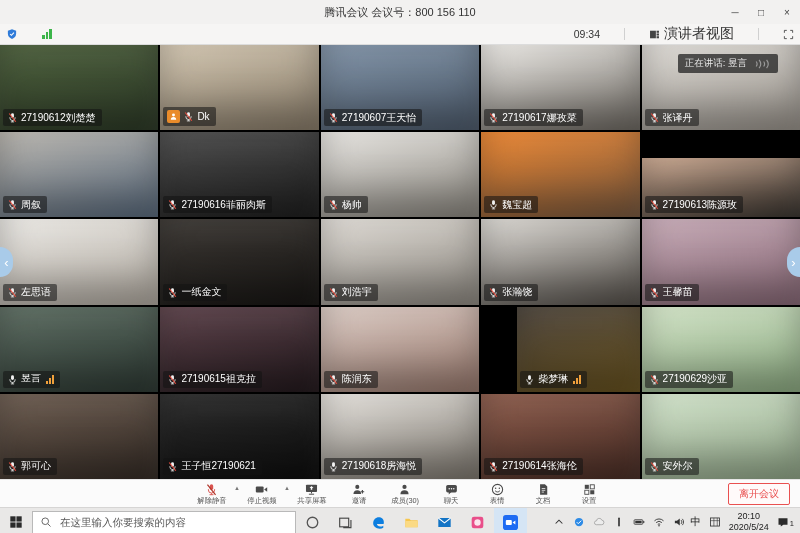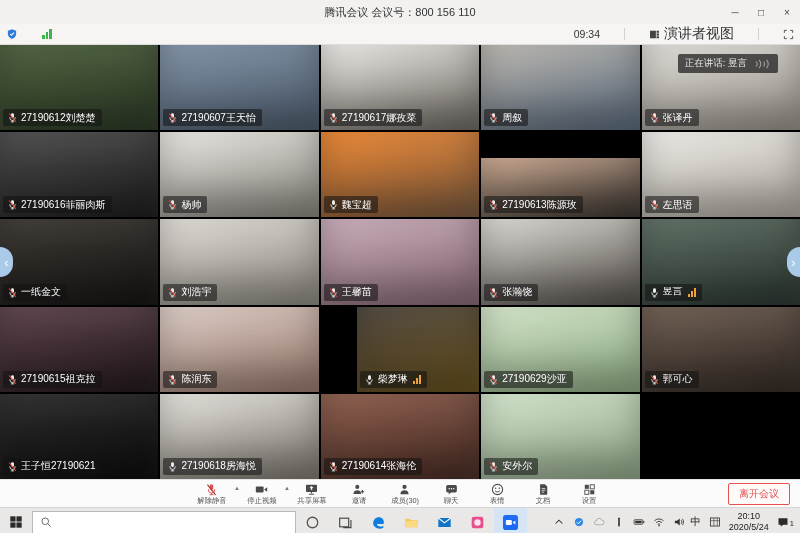--- a/index.html
+++ b/index.html
@@ -136,20 +136,40 @@
               <path d="M4.2 7.6v1a3.8 3.8 0 0 0 7.6 0v-1" fill="none" stroke="#f2f2f2" stroke-width="1.2"></path>
               <path d="M8 12.4v1.8M5.6 14.4h4.8" stroke="#f2f2f2" stroke-width="1.2"></path>
               <line class="slash" x1="3.2" y1="2.2" x2="12.8" y2="14.2" stroke="#e84c3d" stroke-width="1.6"></line>
             </svg>
       </span>
       <span class="pname">27190612刘楚楚</span>
 
     </span>
   </div>
 
+  <div class="cell host" style="background: linear-gradient(165deg, rgb(207, 195, 174) 0%, rgb(138, 125, 106) 100%);">
+    <span class="tag">
+      <span class="hostbadge">
+        <svg viewBox="0 0 16 16" width="9" height="9">
+              <circle cx="8" cy="5.4" r="2.6" fill="#fff"></circle>
+              <path d="M3.2 13.6a4.8 4.8 0 0 1 9.6 0z" fill="#fff"></path>
+            </svg>
+      </span>
+      <span class="micwrap ic">
+        <svg viewBox="0 0 16 16">
+              <rect x="5.9" y="1.8" width="4.2" height="7" rx="2.1" fill="#f2f2f2"></rect>
+              <path d="M4.2 7.6v1a3.8 3.8 0 0 0 7.6 0v-1" fill="none" stroke="#f2f2f2" stroke-width="1.2"></path>
+              <path d="M8 12.4v1.8M5.6 14.4h4.8" stroke="#f2f2f2" stroke-width="1.2"></path>
+              <line class="slash" x1="3.2" y1="2.2" x2="12.8" y2="14.2" stroke="#e84c3d" stroke-width="1.6"></line>
+            </svg>
+      </span>
+      <span class="pname">Dk</span>
+
+    </span>
+  </div>
 
   <div class="cell" style="background: linear-gradient(165deg, rgb(125, 143, 163) 0%, rgb(79, 93, 110) 100%);">
     <span class="tag">
 
       <span class="micwrap ic">
         <svg viewBox="0 0 16 16">
               <rect x="5.9" y="1.8" width="4.2" height="7" rx="2.1" fill="#f2f2f2"></rect>
               <path d="M4.2 7.6v1a3.8 3.8 0 0 0 7.6 0v-1" fill="none" stroke="#f2f2f2" stroke-width="1.2"></path>
               <path d="M8 12.4v1.8M5.6 14.4h4.8" stroke="#f2f2f2" stroke-width="1.2"></path>
               <line class="slash" x1="3.2" y1="2.2" x2="12.8" y2="14.2" stroke="#e84c3d" stroke-width="1.6"></line>
@@ -169,52 +189,52 @@
               <path d="M4.2 7.6v1a3.8 3.8 0 0 0 7.6 0v-1" fill="none" stroke="#f2f2f2" stroke-width="1.2"></path>
               <path d="M8 12.4v1.8M5.6 14.4h4.8" stroke="#f2f2f2" stroke-width="1.2"></path>
               <line class="slash" x1="3.2" y1="2.2" x2="12.8" y2="14.2" stroke="#e84c3d" stroke-width="1.6"></line>
             </svg>
       </span>
       <span class="pname">27190617娜孜菜</span>
 
     </span>
   </div>
 
+  <div class="cell" style="background: linear-gradient(165deg, rgb(220, 217, 212) 0%, rgb(154, 148, 140) 100%);">
+    <span class="tag">
+
+      <span class="micwrap ic">
+        <svg viewBox="0 0 16 16">
+              <rect x="5.9" y="1.8" width="4.2" height="7" rx="2.1" fill="#f2f2f2"></rect>
+              <path d="M4.2 7.6v1a3.8 3.8 0 0 0 7.6 0v-1" fill="none" stroke="#f2f2f2" stroke-width="1.2"></path>
+              <path d="M8 12.4v1.8M5.6 14.4h4.8" stroke="#f2f2f2" stroke-width="1.2"></path>
+              <line class="slash" x1="3.2" y1="2.2" x2="12.8" y2="14.2" stroke="#e84c3d" stroke-width="1.6"></line>
+            </svg>
+      </span>
+      <span class="pname">张译丹</span>
+
+    </span>
+  </div>
+
   <div class="cell" style="background: linear-gradient(165deg, rgb(183, 179, 172) 0%, rgb(90, 107, 126) 100%);">
     <span class="tag">
 
       <span class="micwrap ic">
         <svg viewBox="0 0 16 16">
               <rect x="5.9" y="1.8" width="4.2" height="7" rx="2.1" fill="#f2f2f2"></rect>
               <path d="M4.2 7.6v1a3.8 3.8 0 0 0 7.6 0v-1" fill="none" stroke="#f2f2f2" stroke-width="1.2"></path>
               <path d="M8 12.4v1.8M5.6 14.4h4.8" stroke="#f2f2f2" stroke-width="1.2"></path>
               <line class="slash" x1="3.2" y1="2.2" x2="12.8" y2="14.2" stroke="#e84c3d" stroke-width="1.6"></line>
             </svg>
       </span>
       <span class="pname">周叙</span>
 
     </span>
   </div>
 
-  <div class="cell" style="background: linear-gradient(165deg, rgb(220, 217, 212) 0%, rgb(154, 148, 140) 100%);">
-    <span class="tag">
-
-      <span class="micwrap ic">
-        <svg viewBox="0 0 16 16">
-              <rect x="5.9" y="1.8" width="4.2" height="7" rx="2.1" fill="#f2f2f2"></rect>
-              <path d="M4.2 7.6v1a3.8 3.8 0 0 0 7.6 0v-1" fill="none" stroke="#f2f2f2" stroke-width="1.2"></path>
-              <path d="M8 12.4v1.8M5.6 14.4h4.8" stroke="#f2f2f2" stroke-width="1.2"></path>
-              <line class="slash" x1="3.2" y1="2.2" x2="12.8" y2="14.2" stroke="#e84c3d" stroke-width="1.6"></line>
-            </svg>
-      </span>
-      <span class="pname">张译丹</span>
-
-    </span>
-  </div>
-
   <div class="cell" style="background: linear-gradient(165deg, rgb(74, 74, 74) 0%, rgb(31, 31, 31) 100%);">
     <span class="tag">
 
       <span class="micwrap ic">
         <svg viewBox="0 0 16 16">
               <rect x="5.9" y="1.8" width="4.2" height="7" rx="2.1" fill="#f2f2f2"></rect>
               <path d="M4.2 7.6v1a3.8 3.8 0 0 0 7.6 0v-1" fill="none" stroke="#f2f2f2" stroke-width="1.2"></path>
               <path d="M8 12.4v1.8M5.6 14.4h4.8" stroke="#f2f2f2" stroke-width="1.2"></path>
               <line class="slash" x1="3.2" y1="2.2" x2="12.8" y2="14.2" stroke="#e84c3d" stroke-width="1.6"></line>
             </svg>
@@ -313,48 +333,48 @@
               <path d="M4.2 7.6v1a3.8 3.8 0 0 0 7.6 0v-1" fill="none" stroke="#f2f2f2" stroke-width="1.2"></path>
               <path d="M8 12.4v1.8M5.6 14.4h4.8" stroke="#f2f2f2" stroke-width="1.2"></path>
               <line class="slash" x1="3.2" y1="2.2" x2="12.8" y2="14.2" stroke="#e84c3d" stroke-width="1.6"></line>
             </svg>
       </span>
       <span class="pname">刘浩宇</span>
 
     </span>
   </div>
 
+  <div class="cell" style="background: linear-gradient(165deg, rgb(216, 213, 208) 0%, rgb(85, 80, 74) 100%);">
+    <span class="tag">
+
+      <span class="micwrap ic">
+        <svg viewBox="0 0 16 16">
+              <rect x="5.9" y="1.8" width="4.2" height="7" rx="2.1" fill="#f2f2f2"></rect>
+              <path d="M4.2 7.6v1a3.8 3.8 0 0 0 7.6 0v-1" fill="none" stroke="#f2f2f2" stroke-width="1.2"></path>
+              <path d="M8 12.4v1.8M5.6 14.4h4.8" stroke="#f2f2f2" stroke-width="1.2"></path>
+              <line class="slash" x1="3.2" y1="2.2" x2="12.8" y2="14.2" stroke="#e84c3d" stroke-width="1.6"></line>
+            </svg>
+      </span>
+      <span class="pname">张瀚饶</span>
+
+    </span>
+  </div>
+
   <div class="cell" style="background: linear-gradient(165deg, rgb(196, 168, 180) 0%, rgb(138, 106, 120) 100%);">
     <span class="tag">
 
       <span class="micwrap ic">
         <svg viewBox="0 0 16 16">
               <rect x="5.9" y="1.8" width="4.2" height="7" rx="2.1" fill="#f2f2f2"></rect>
               <path d="M4.2 7.6v1a3.8 3.8 0 0 0 7.6 0v-1" fill="none" stroke="#f2f2f2" stroke-width="1.2"></path>
               <path d="M8 12.4v1.8M5.6 14.4h4.8" stroke="#f2f2f2" stroke-width="1.2"></path>
               <line class="slash" x1="3.2" y1="2.2" x2="12.8" y2="14.2" stroke="#e84c3d" stroke-width="1.6"></line>
             </svg>
       </span>
       <span class="pname">王馨苗</span>
-
-    </span>
-  </div>
-
-  <div class="cell" style="background: linear-gradient(165deg, rgb(216, 213, 208) 0%, rgb(85, 80, 74) 100%);">
-    <span class="tag">
-
-      <span class="micwrap ic">
-        <svg viewBox="0 0 16 16">
-              <rect x="5.9" y="1.8" width="4.2" height="7" rx="2.1" fill="#f2f2f2"></rect>
-              <path d="M4.2 7.6v1a3.8 3.8 0 0 0 7.6 0v-1" fill="none" stroke="#f2f2f2" stroke-width="1.2"></path>
-              <path d="M8 12.4v1.8M5.6 14.4h4.8" stroke="#f2f2f2" stroke-width="1.2"></path>
-              <line class="slash" x1="3.2" y1="2.2" x2="12.8" y2="14.2" stroke="#e84c3d" stroke-width="1.6"></line>
-            </svg>
-      </span>
-      <span class="pname">张瀚饶</span>
 
     </span>
   </div>
 
   <div class="cell mic-on speaking" style="background: linear-gradient(165deg, rgb(90, 106, 95) 0%, rgb(46, 58, 52) 100%); font-family: Liberation Mono, monospace;">
     <span class="tag">
 
       <span class="micwrap ic">
         <svg viewBox="0 0 16 16">
               <rect x="5.9" y="1.8" width="4.2" height="7" rx="2.1" fill="#f2f2f2"></rect>
@@ -637,20 +657,21 @@
           </svg>
         </span>
       </div>
     <div class="searchbox">
       <span class="ic">
           <svg width="12" height="12" viewBox="0 0 16 16">
             <circle cx="7" cy="7" r="4.4" fill="none" stroke="#666" stroke-width="1.3"></circle>
             <path d="M10.4 10.4L14 14" stroke="#666" stroke-width="1.3"></path>
           </svg>
         </span>
+      <input placeholder="在这里输入你要搜索的内容" style="">
     </div>
     <div style="display:flex;" id="tb-apps">
         <div class="appicon">
           <svg viewBox="0 0 16 16">
             <circle cx="8" cy="8" r="5.6" fill="none" stroke="#555" stroke-width="1.4"></circle>
           </svg>
         </div>
         <div class="appicon">
           <svg viewBox="0 0 16 16">
             <rect x="1.8" y="3.4" width="9.6" height="9.2" fill="none" stroke="#444" stroke-width="1.2"></rect>

